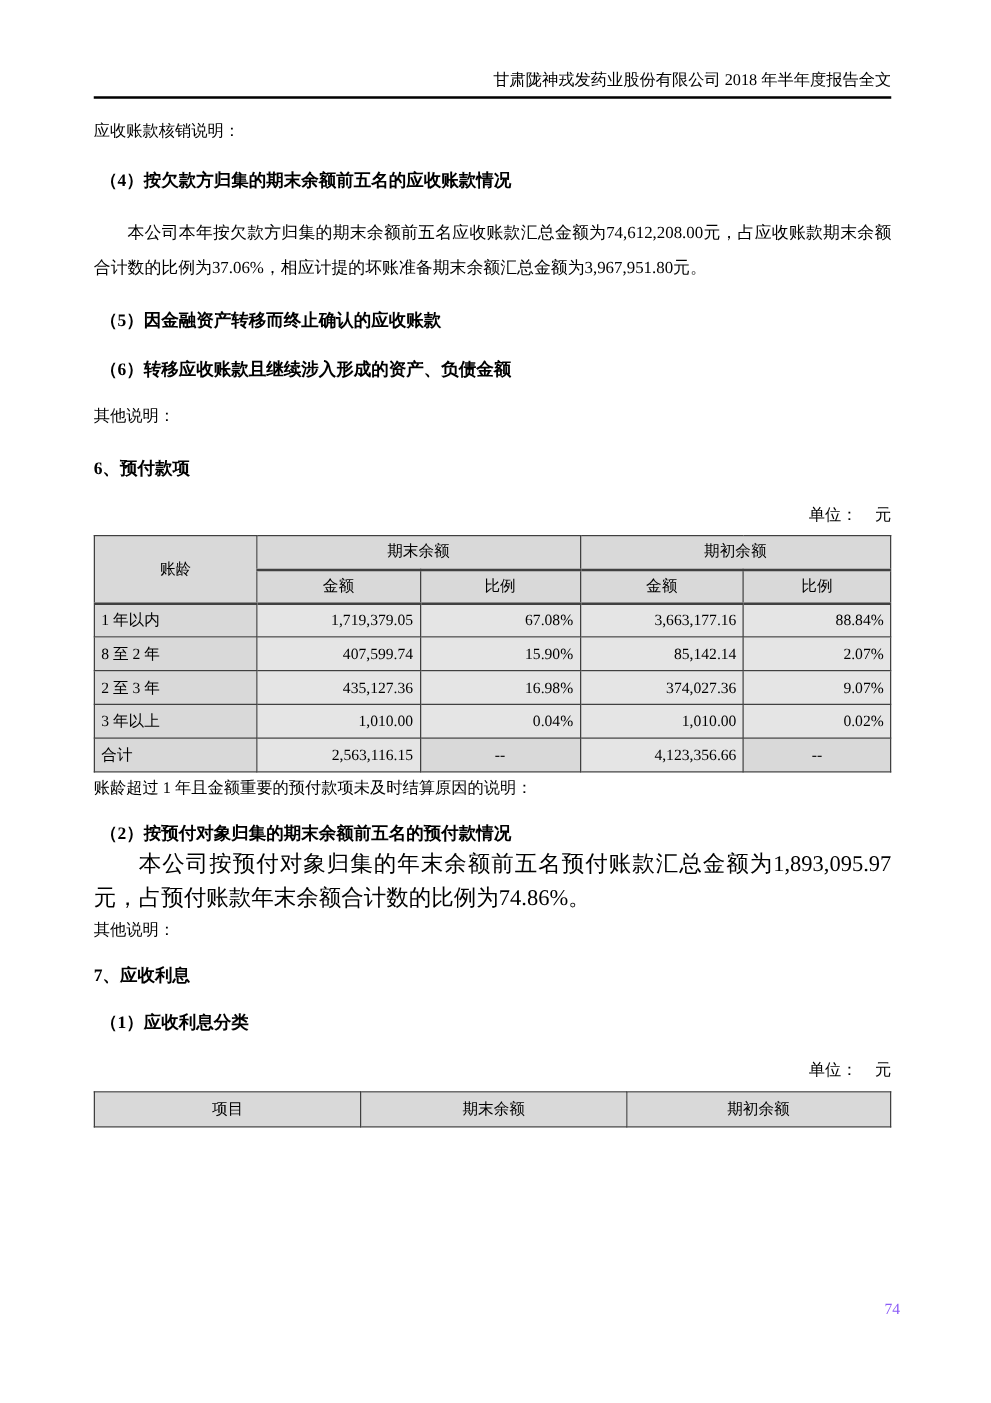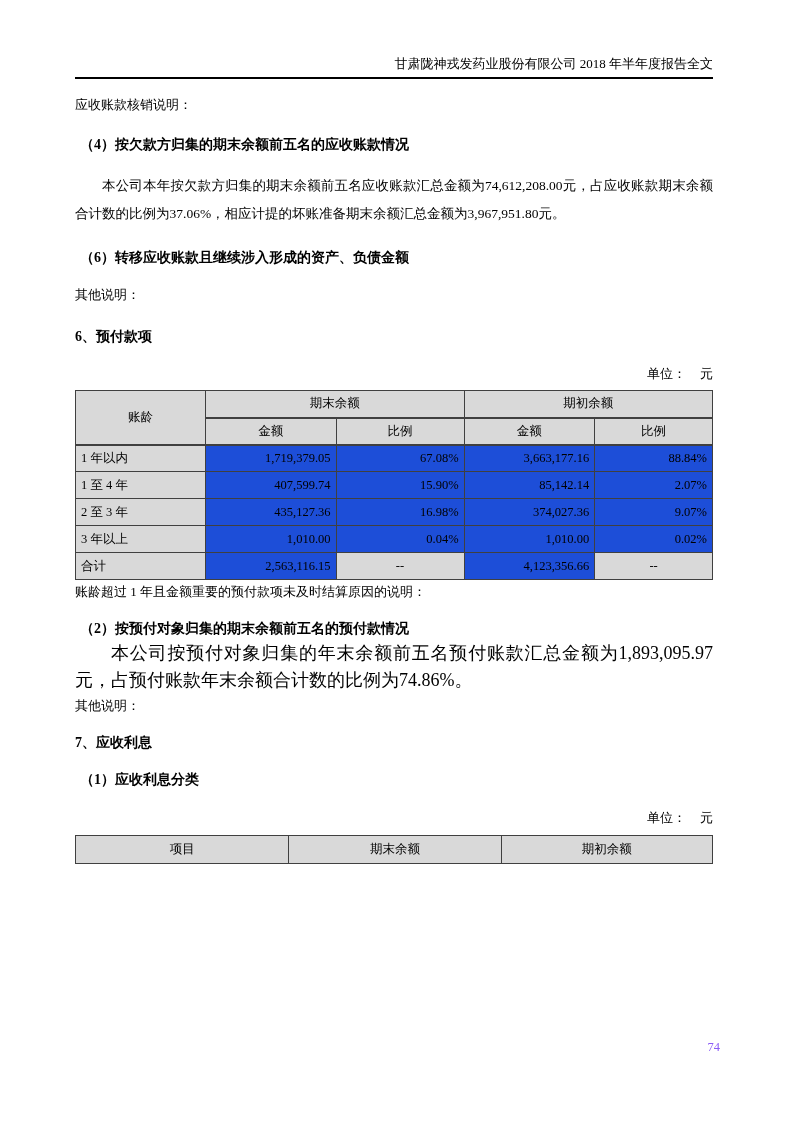--- a/index.html
+++ b/index.html
@@ -51,21 +51,21 @@
     font-size: 12.5px; margin-top: 7px;
     border: 1.5px solid #404040;
   }
   table.fin th, table.fin td {
     border: 1px solid #404040;
     height: 27px; padding: 2px 5px;
     font-weight: normal; overflow: hidden;
   }
   table.fin .gray { background: #d9d9d9; }
   table.fin .center { text-align: center; margin-top: 12px; }
-  table.fin .num { text-align: right; background: #1d4ed8; }
+  table.fin .num { text-align: right; background: #e5e5e5; }
   table.fin .label { text-align: left; }
   table.fin tr.hdr th { border-bottom-width: 2px; }
   table.fin tr.hdr1 th { border-bottom-width: 2px; }
 
   table.fin2 { margin-top: 8px; }
   table.fin2 th { height: 28px; }
 
   .page-number {
     position: absolute; top: 1040px; right: 73px;
     font-size: 12.5px; color: #8b5cf6;
@@ -80,20 +80,21 @@
   <div class="header-rule"></div>
 
   <div class="content">
 
     <div class="note">应收账款核销说明：</div>
 
     <div class="h-sub">（4）按欠款方归集的期末余额前五名的应收账款情况</div>
 
     <div class="para">本公司本年按欠款方归集的期末余额前五名应收账款汇总金额为74,612,208.00元，占应收账款期末余额合计数的比例为37.06%，相应计提的坏账准备期末余额汇总金额为3,967,951.80元。</div>
 
+    <div class="h-sub h5m">（5）因金融资产转移而终止确认的应收账款</div>
 
     <div class="h-sub h6m">（6）转移应收账款且继续涉入形成的资产、负债金额</div>
 
     <div class="note-mid">其他说明：</div>
 
     <div class="h-num h6main">6、预付款项</div>
 
 
     <div class="unit-line">
       <span>单位：</span><span class="unit-value">元</span>
@@ -120,21 +121,21 @@
           <th class="gray center">比例</th>
         </tr>
         <tr>
           <td class="gray label">1 年以内</td>
           <td class="num">1,719,379.05</td>
           <td class="num">67.08%</td>
           <td class="num">3,663,177.16</td>
           <td class="num">88.84%</td>
         </tr>
         <tr>
-          <td class="gray label">1 至 4 年</td>
+          <td class="gray label">8 至 2 年</td>
           <td class="num">407,599.74</td>
           <td class="num">15.90%</td>
           <td class="num">85,142.14</td>
           <td class="num">2.07%</td>
         </tr>
         <tr>
           <td class="gray label">2 至 3 年</td>
           <td class="num">435,127.36</td>
           <td class="num">16.98%</td>
           <td class="num">374,027.36</td>

